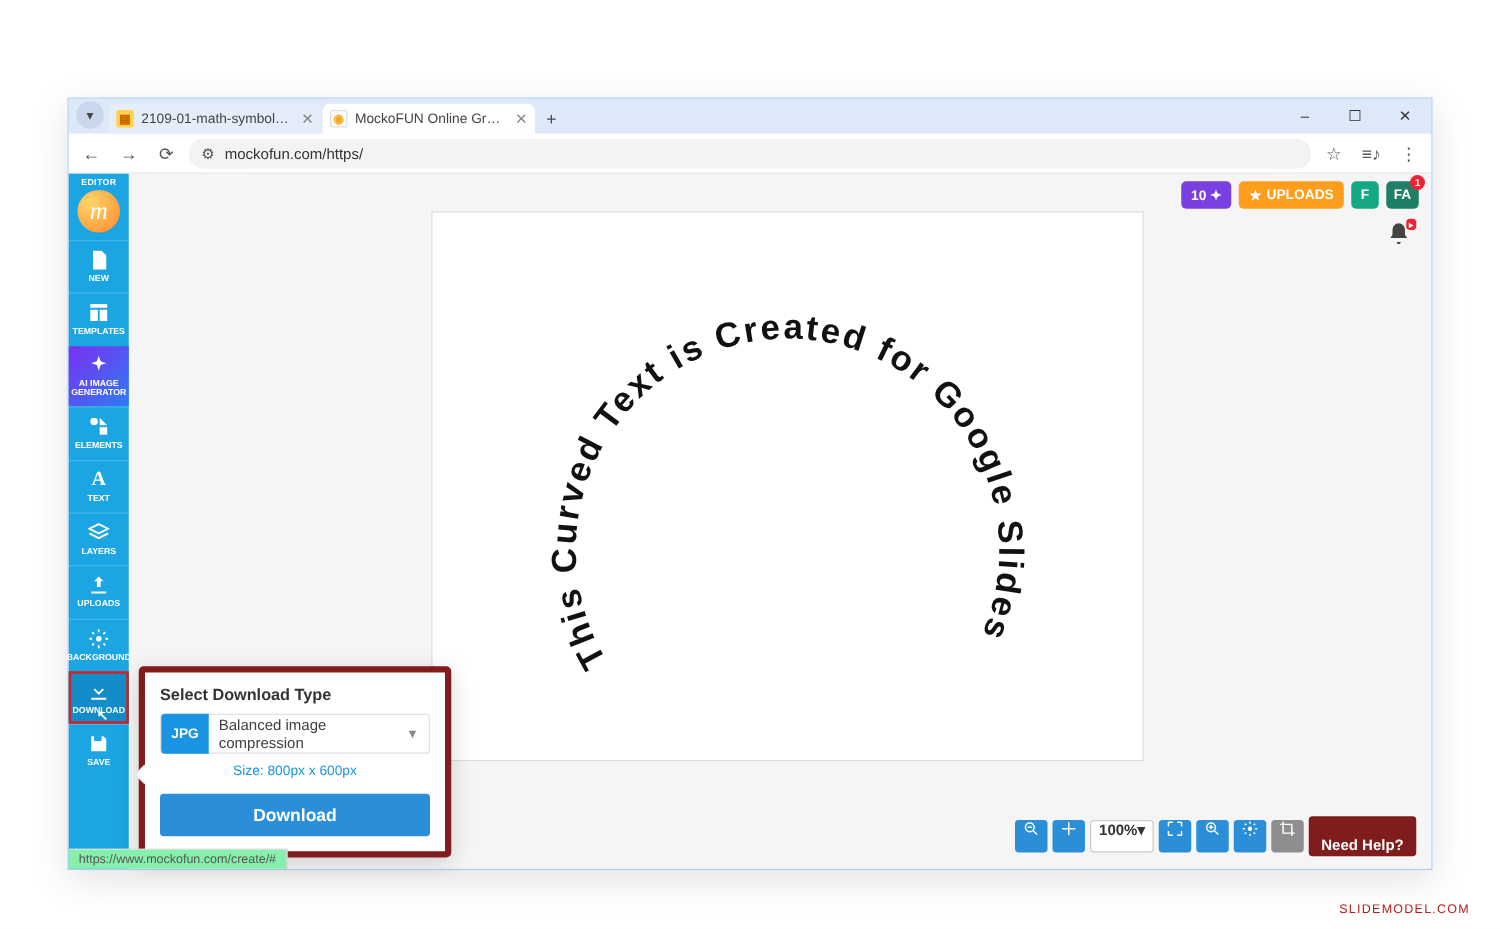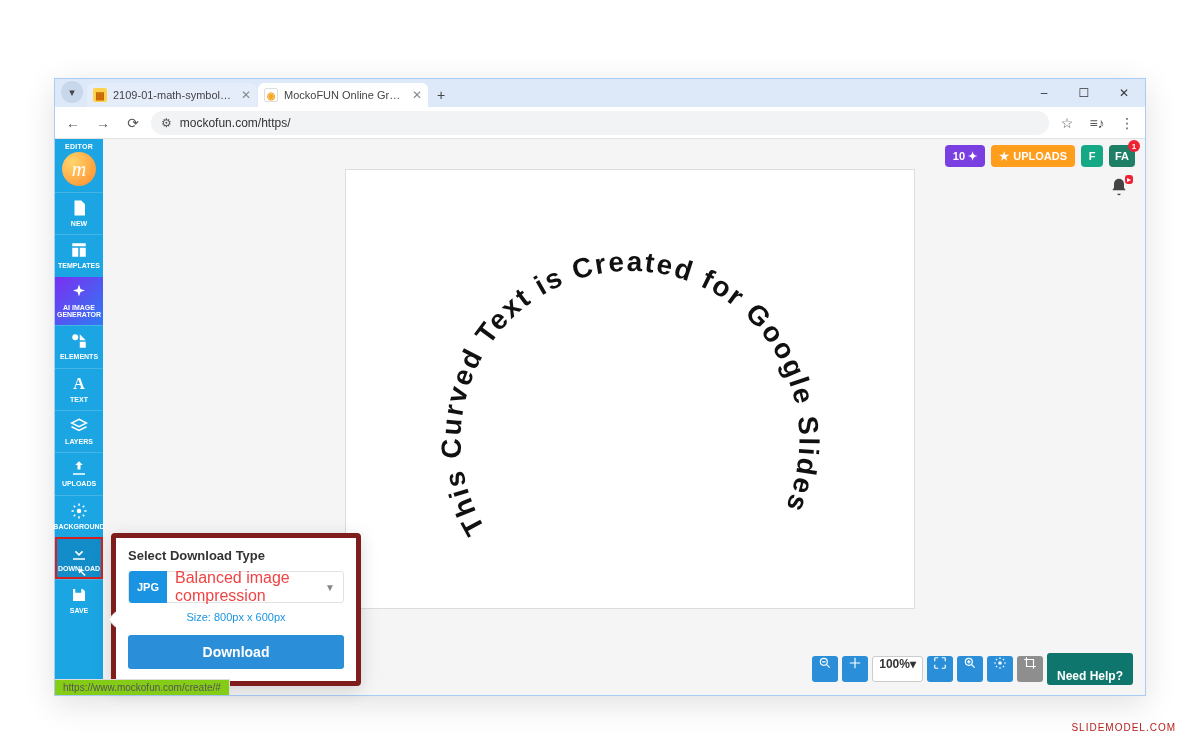--- a/index.html
+++ b/index.html
@@ -174,47 +174,47 @@
     border-bottom:1px solid #e2e2e2;
     transform:rotate(45deg);
   }
   .pop-title{font-size:13px;font-weight:bold;color:#333;margin-bottom:8px;}
   .type-row{
     display:flex;align-items:center;
     border:1px solid #e2e2e2;border-radius:3px;
     height:32px;cursor:pointer;
   }
   .type-chip{background:#1a94e2;color:#fff;font-weight:bold;font-size:11px;height:100%;display:flex;align-items:center;padding:16px 8px;border-radius:3px 0 0 3px;}
-  .type-desc{flex:1;font-size:16px;color:#ef4444;padding-left:8px;}
+  .type-desc{flex:1;font-size:12px;color:#404040;padding-left:8px;}
   .type-caret{padding:0 8px;color:#888;font-size:10px;}
   .size-line{text-align:center;color:#1a94e2;font-size:11px;margin:8px 0;}
   .qual-row{display:flex;align-items:center;gap:8px;font-size:11px;color:#666;}
   .slider{flex:1;position:relative;height:16px;}
   .slider .track{position:absolute;left:0;right:0;top:7px;height:3px;background:#dcdcdc;border-radius:2px;}
   .slider .fill{position:absolute;left:0;top:7px;height:3px;background:#1a94e2;border-radius:2px;width:80%;}
   .slider .knob{position:absolute;top:1px;width:14px;height:14px;border-radius:50%;background:#fff;border:1px solid #bbb;left:calc(80% - 7px);} 
   .qual-val{width:44px;height:24px;border:1px solid #ddd;border-radius:3px;display:flex;align-items:center;justify-content:center;font-size:12px;}
   .dl-btn{margin-top:12px;height:34px;background:#2a8fd8;color:#fff;font-size:14px;font-weight:600;border-radius:3px;display:flex;align-items:center;justify-content:center;cursor:pointer;}
 
   .status-link{
     position:absolute;left:0;bottom:0;
-    background:#84cc16;border:1px solid #ddd;border-left:none;border-bottom:none;
+    background:#86efac;border:1px solid #ddd;border-left:none;border-bottom:none;
     font-size:10px;color:#555;padding:2px 8px;
   }
 
   
   .zoombar{
     position:absolute; right:12px; bottom:10px;
     display:flex;gap:4px;align-items:center;
   }
   .zb{width:26px;height:26px;border-radius:3px;display:flex;align-items:flex-start;justify-content:center;color:#fff;cursor:pointer;}
   .zb.blue{background:#2a8fd8;}
   .zb.grey{background:#8e8e8e;}
   .zb.wide{width:auto;background:#fff;border:1px solid #ccc;color:#333;font-size:12px;font-weight:bold;padding:0 6px;height:26px;}
-  .zb.green{background:#0f766e;width:auto;padding:16px 10px;font-size:12px;font-weight:bold;}
+  .zb.green{background:#7f1d1d;width:auto;padding:16px 10px;font-size:12px;font-weight:bold;}
 
   .watermark{
     position:absolute;
     right:24px; bottom:10px;
     font-size:10px;letter-spacing:1px;color:#b91c1c;
   }
 </style>
 </head>
 <body>
 

